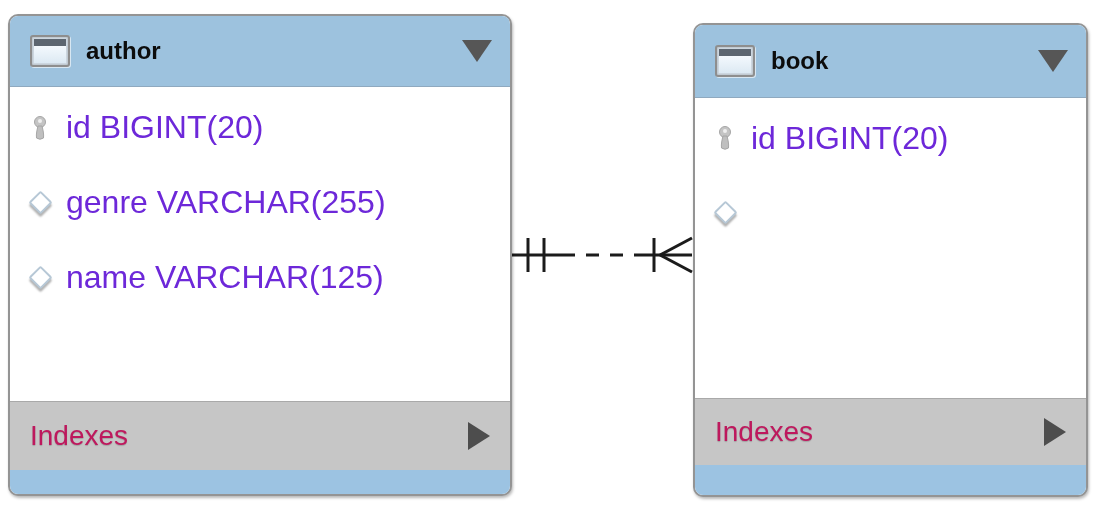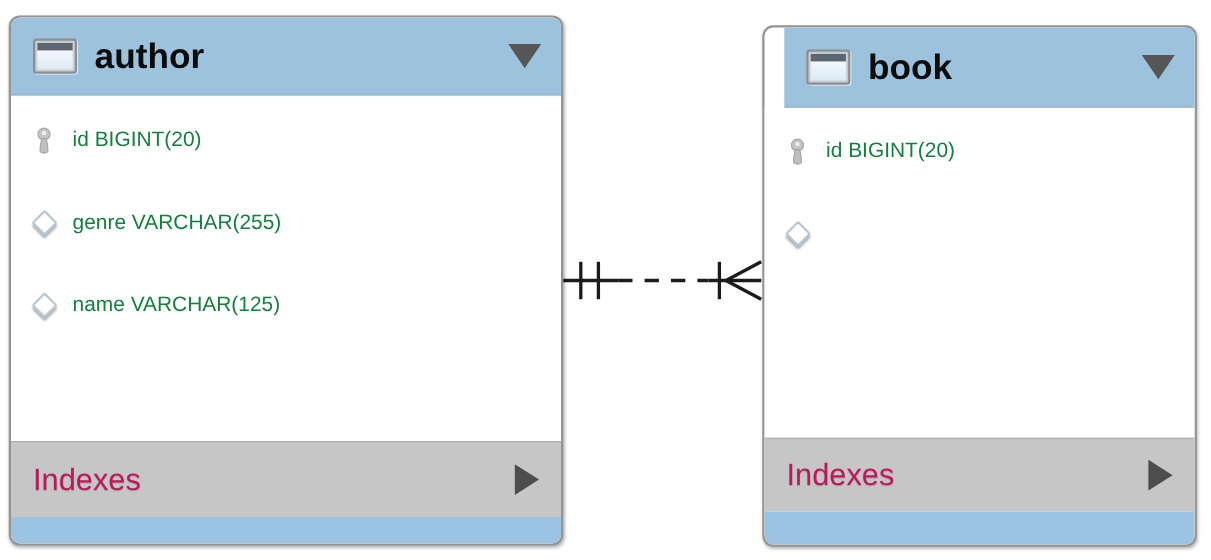--- a/index.html
+++ b/index.html
@@ -15,22 +15,22 @@
     box-shadow:1px 2px 3px rgba(0,0,0,0.28);
   }
   .card-author{left:8px;top:14px;width:504px;height:482px;}
   .card-book{left:693px;top:23px;width:395px;height:474px;}
 
   .t-header{
     background:#9dc2de;display:flex;align-items:center;padding:0 18px 0 20px;
     flex:0 0 auto;border-bottom:1px solid #8fa9bf;
   }
   .card-author .t-header{height:70px;}
-  .card-book   .t-header{height:72px;margin-left:18px;}
-  .t-name{font-size:32px;font-weight:bold;color:#0c0c0c;margin-left:16px;}
+  .card-book   .t-header{height:72px;}
+  .t-name{font-size:24px;font-weight:bold;color:#0c0c0c;margin-left:16px;}
 
   .table-icon{
     width:40px;height:32px;box-sizing:border-box;border:2px solid #8e8e8e;border-radius:3px;
     background:#cfd9e2;display:flex;flex-direction:column;padding:2px;
     box-shadow:1px 1px 0 rgba(255,255,255,0.6), inset 0 0 2px rgba(0,0,0,0.25);
   }
   .ti-top{height:7px;background:#5d6670;flex:0 0 auto;}
   .ti-body{flex:1;background:linear-gradient(180deg,#f4f9fd,#dce9f3);}
 
   .tri-down{
@@ -38,21 +38,21 @@
     border-left:15px solid transparent;border-right:15px solid transparent;
     border-top:22px solid #565656;
   }
 
   
   .t-body{flex:1 1 auto;background:#ffffff;padding-top:3px;}
   .col-row{display:flex;align-items:center;padding-left:16px;}
   .card-author .col-row{height:75px;}
   .card-book   .col-row{height:74px;}
   .icon-cell{width:28px;display:flex;justify-content:center;align-items:center;flex:0 0 auto;}
-  .col-label{font-size:19px;color:#15803d;margin-left:12px;white-space:nowrap;}
+  .col-label{font-size:32px;color:#6d28d9;margin-left:12px;white-space:nowrap;}
 
   .diamond{width:17px;height:17px;transform:rotate(45deg);border-radius:2px;box-sizing:border-box;}
   .diamond.filled{
     background:linear-gradient(135deg,#e6f0f9 0%,#95bddf 55%,#76a5cc 100%);
     border:1px solid #87a6bf;box-shadow:2px 2px 2px rgba(0,0,0,0.25);
   }
   .diamond.hollow{
     background:#ffffff;border:2px solid #b7c8d6;
     box-shadow:2px 2px 2px rgba(0,0,0,0.3);
   }

